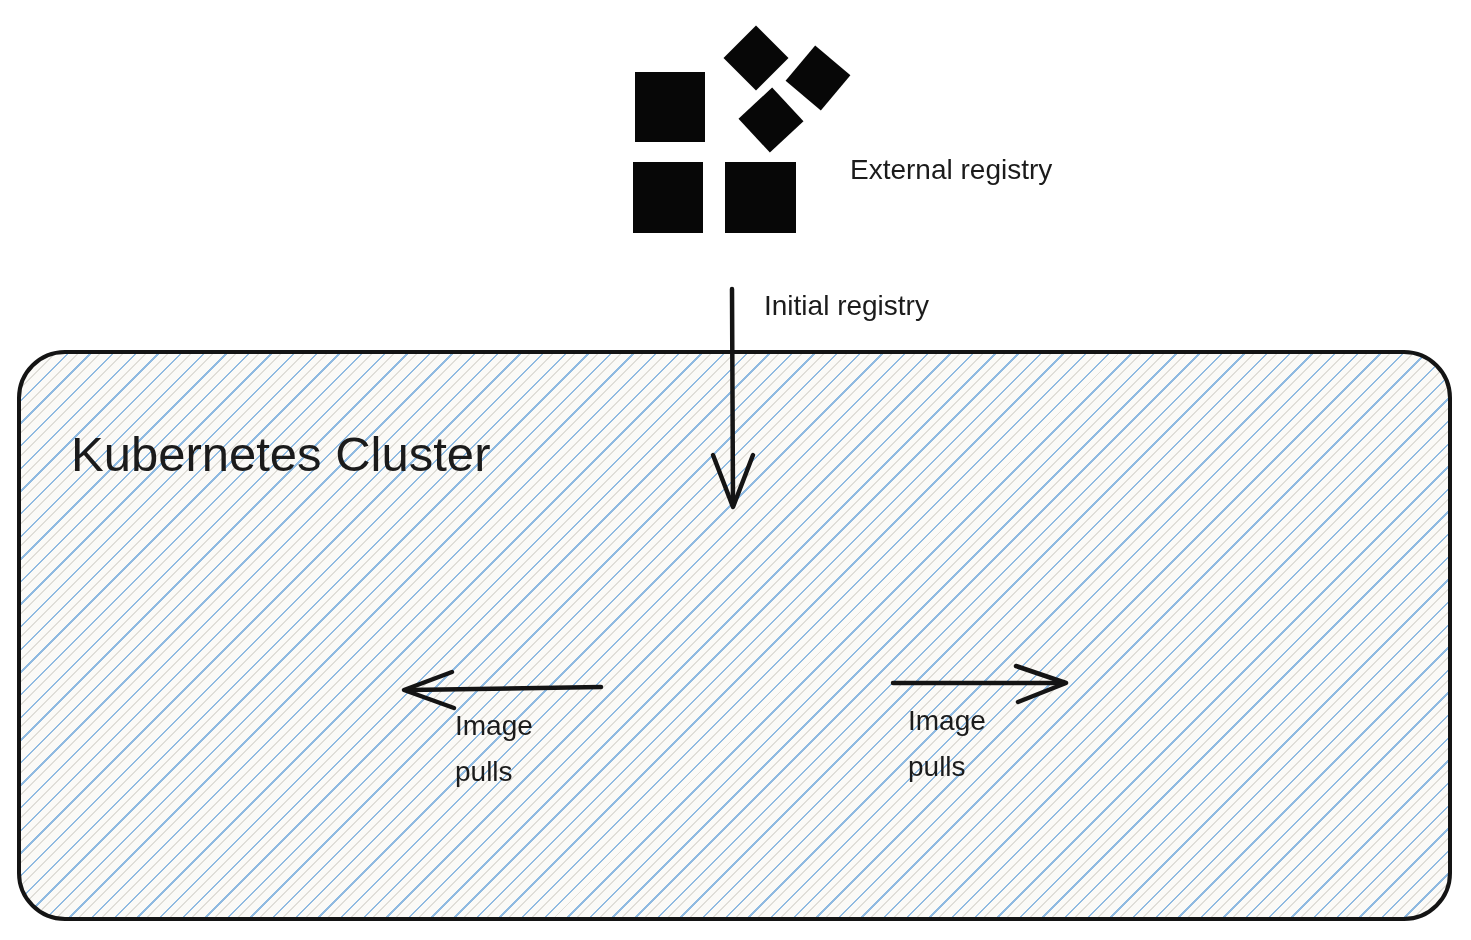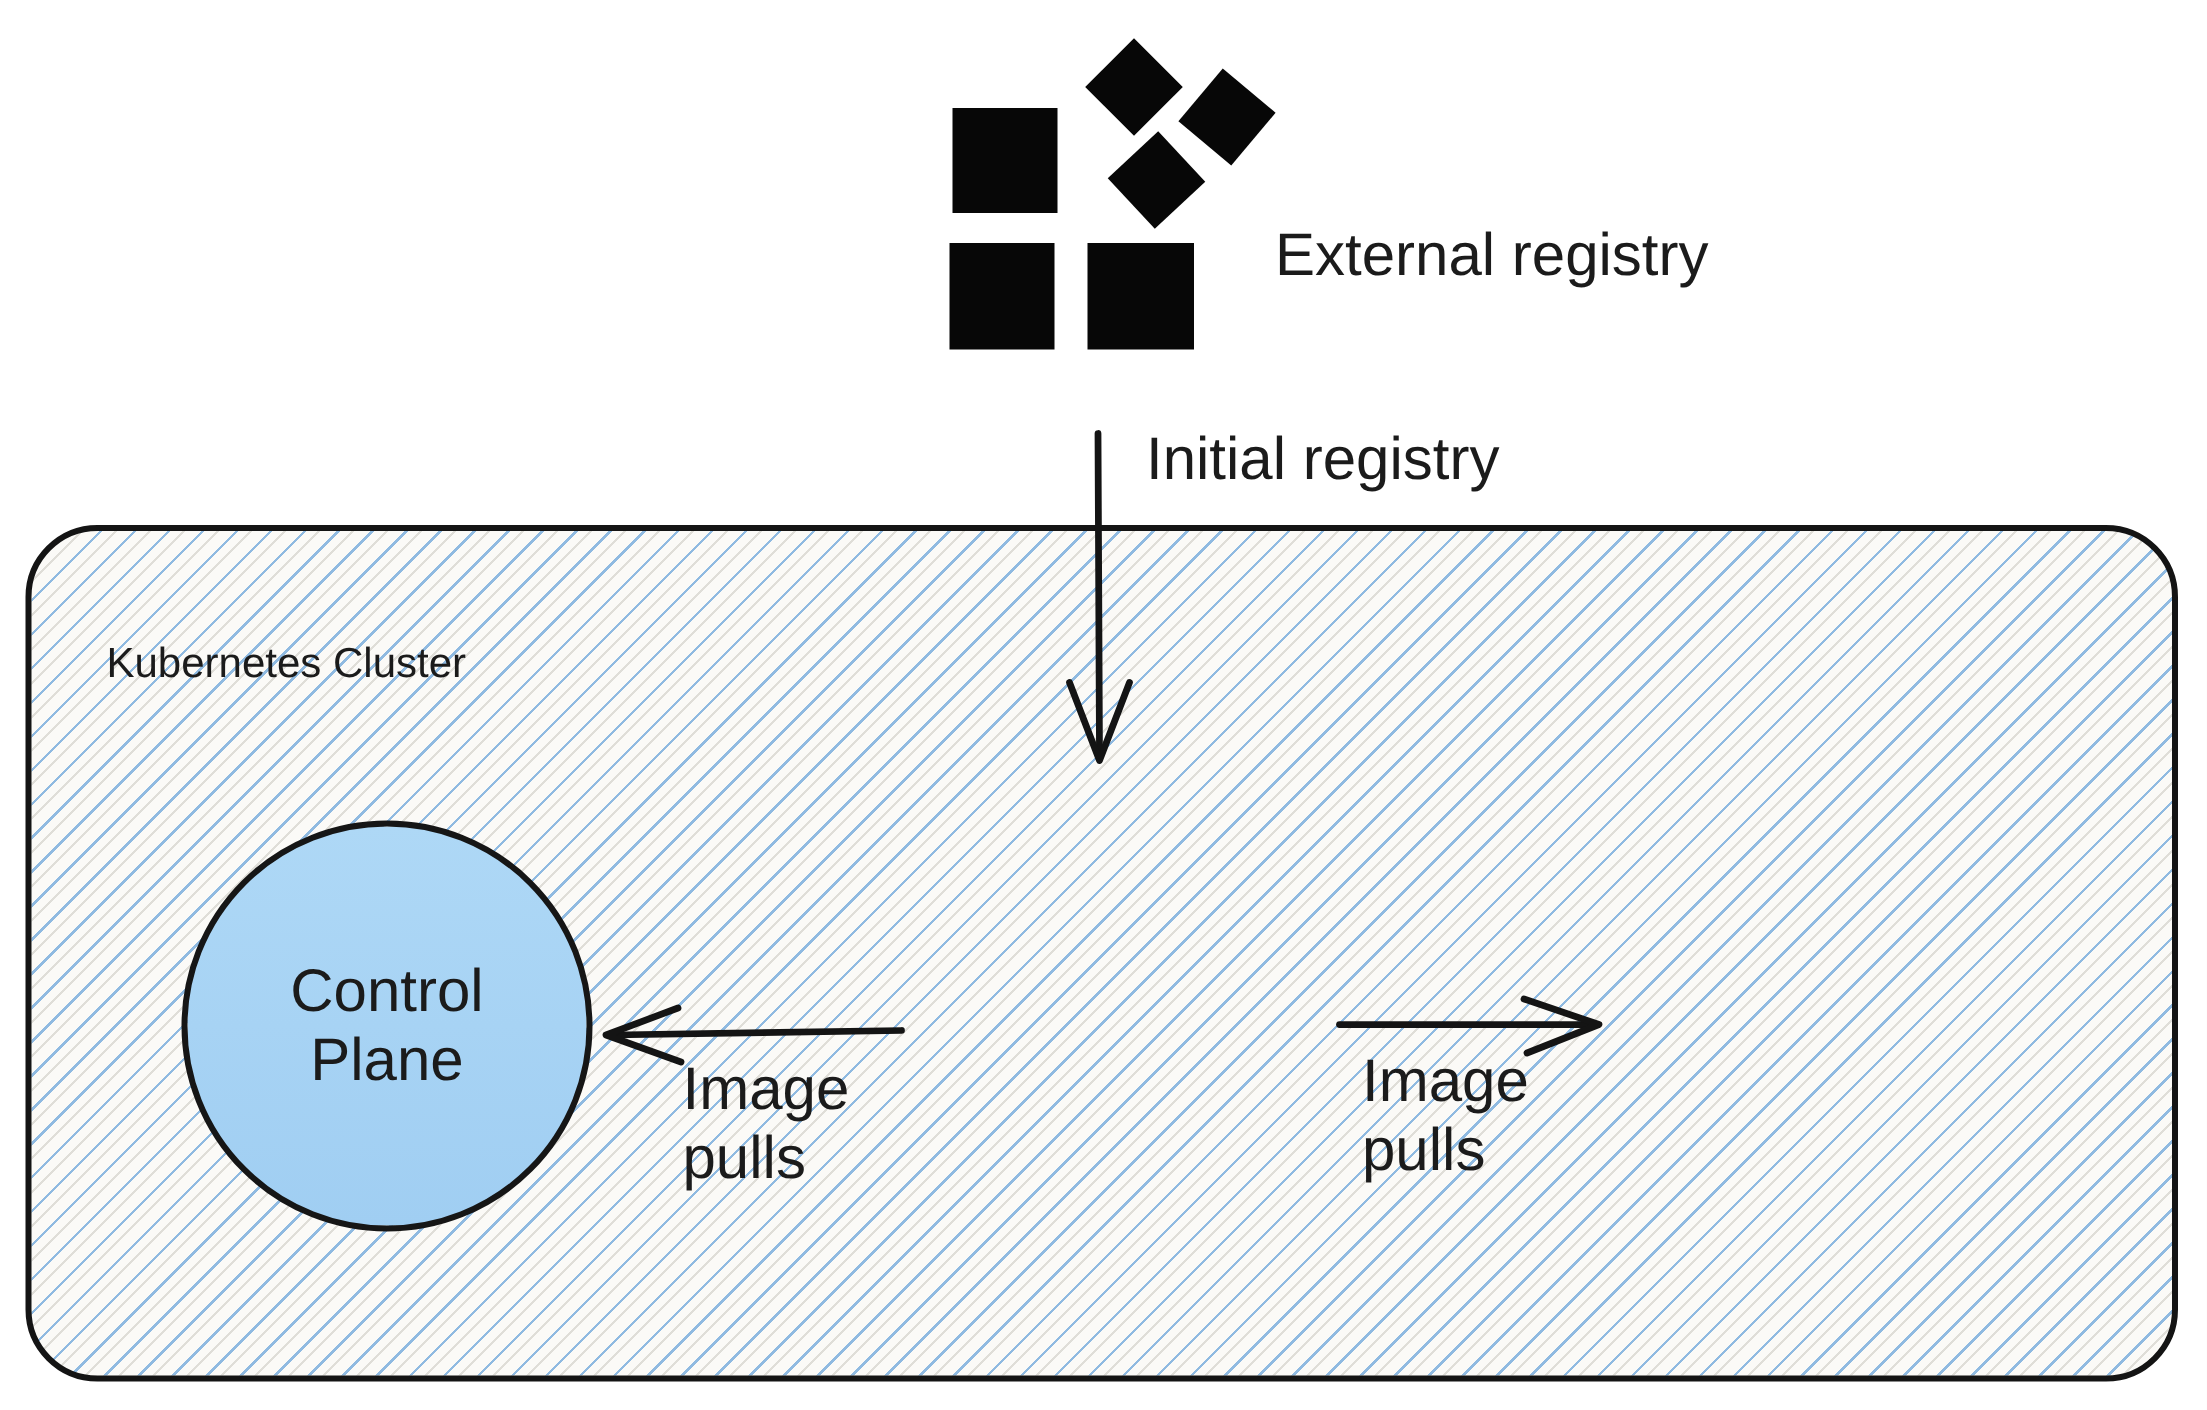--- a/index.html
+++ b/index.html
@@ -11,40 +11,40 @@
   
   .ext-icon{position:absolute;left:628px;top:30px;width:220px;height:210px;}
   .ext-icon .blk{position:absolute;background:#070707;}
   .sq1{left:7px;  top:42px;  width:70px;height:70px;}
   .sq2{left:5px;  top:132px; width:70px;height:71px;}
   .sq3{left:97px; top:132px; width:71px;height:71px;}
   .d1{left:105px;top:5px;  width:46px;height:46px;transform:rotate(45deg);}
   .d2{left:167px;top:25px; width:46px;height:46px;transform:rotate(40deg);}
   .d3{left:120px;top:67px; width:46px;height:46px;transform:rotate(47deg);}
   
-  .lbl{position:absolute;font-size:40px;line-height:46px;white-space:pre-line;}
+  .lbl{position:absolute;font-size:28px;line-height:46px;white-space:pre-line;}
   .lbl-external{left:850px;top:147px;}
   .lbl-initial{left:764px;top:283px;}
   .lbl-image-left{left:455px;top:703px;}
   .lbl-image-right{left:908px;top:698px;}
   
   .cluster-box{
     position:absolute;left:17px;top:350px;width:1435px;height:571px;
     box-sizing:border-box;border:4px solid #141414;border-radius:48px;
     background-color:#fbfaf7;
     background-image:
       repeating-linear-gradient(135deg,
         rgba(125,175,221,0.85) 0px, rgba(125,175,221,0.85) 1.7px,
         transparent 1.7px, transparent 16px),
       repeating-linear-gradient(135deg,
         transparent 0px, transparent 7px,
         rgba(160,157,145,0.30) 7px, rgba(160,157,145,0.30) 8.4px,
         transparent 8.4px, transparent 16px);
   }
-  .cluster-label{position:absolute;left:50px;top:72px;font-size:28px;}
+  .cluster-label{position:absolute;left:50px;top:72px;font-size:49px;}
   
   .node{
     position:absolute;width:274px;height:274px;border-radius:50%;
     box-sizing:border-box;border:4.5px solid #161616;
     background:linear-gradient(180deg,#aed8f6 0%,#a0cef2 100%);
     display:flex;align-items:center;justify-content:center;
     text-align:center;font-size:40px;line-height:46px;white-space:pre-line;
   }
   .node-control{left:100px;top:193px;}
   .node-harbor{left:587px;top:190px;}
@@ -67,22 +67,20 @@
     <div class="blk d3"></div>
   </div>
 
   <div class="lbl lbl-external">External registry</div>
 
   <div class="lbl lbl-initial">Initial registry</div>
 
   <div class="cluster-box">
     <div class="cluster-label">Kubernetes Cluster</div>
 
-    <div class="node node-control">Control
-Plane</div>
 
 
   </div>
 
   <div class="lbl lbl-image-left">Image
 pulls</div>
 
   <div class="lbl lbl-image-right">Image
 pulls</div>
 

